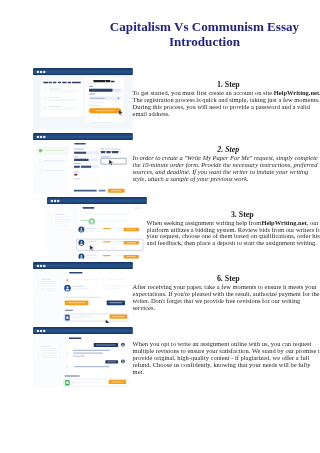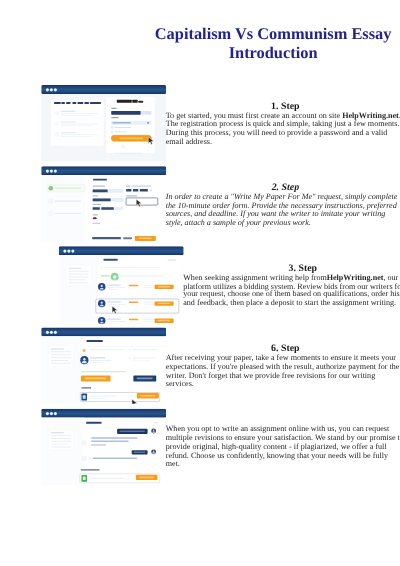--- a/index.html
+++ b/index.html
@@ -1,19 +1,19 @@
 <!DOCTYPE html>
 <html><head>
 <meta charset="utf-8">
 <style>
   html,body{margin:0;padding:0;}
   body{width:320px;height:453px;background:#ffffff;font-family:"Liberation Serif",serif;overflow:hidden;}
   .page{position:relative;width:320px;height:453px;}
 
-  .title{position:absolute;left:116px;top:20px;width:205px;text-align:center;
+  .title{position:absolute;left:102px;top:20px;width:205px;text-align:center;
     font-weight:bold;font-size:13.1px;line-height:14.7px;color:#23238e;}
 
   .step{position:absolute;left:16px;width:320px;height:61.4px;display:flex;align-items:center;}
   .step-text{position:absolute;left:116.6px;width:194px;}
   .step-head{text-align:center;font-weight:bold;font-size:7.9px;line-height:9px;color:#1a1a1a;padding-right:2.6px;}
   .step-body{font-size:6.48px;line-height:6.98px;color:#262626;white-space:pre-line;}
   .step-body b{font-weight:bold;}
 
   .shot{position:absolute;left:16.7px;top:0;width:100.4px;height:61.4px;filter:blur(0.32px);}
 </style>

